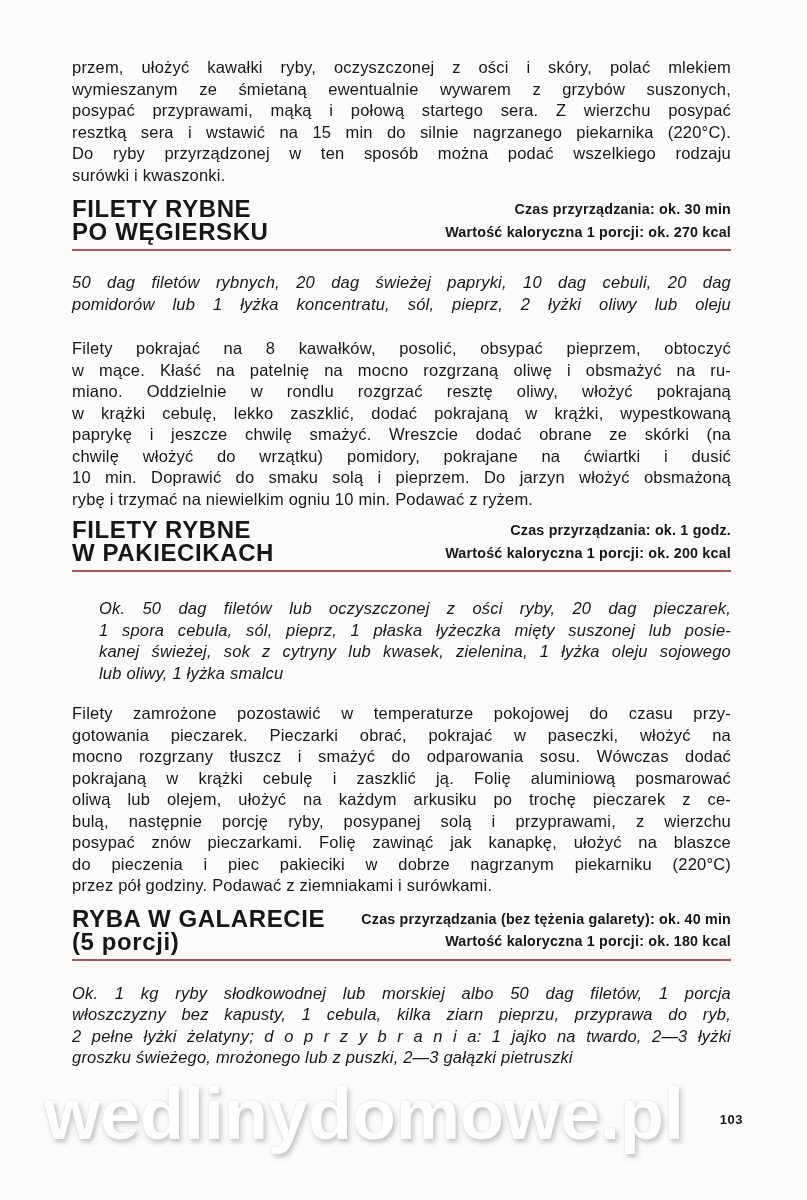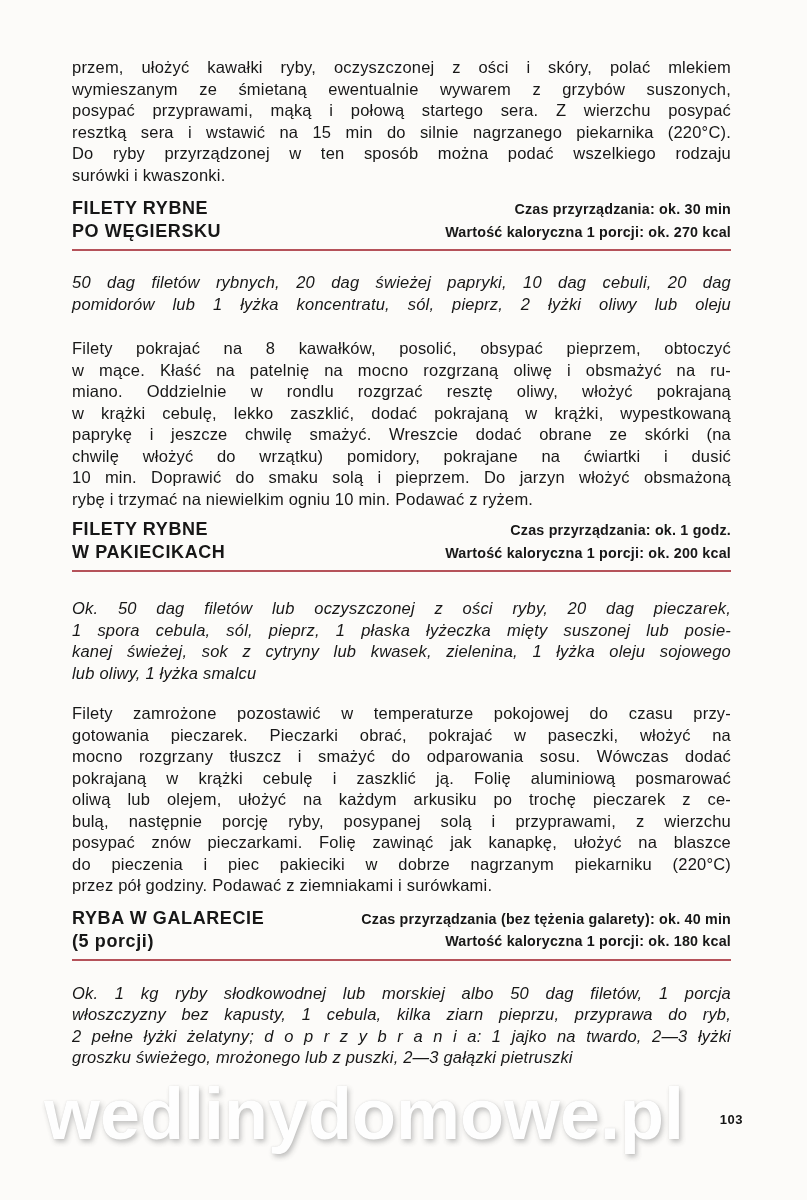--- a/index.html
+++ b/index.html
@@ -33,21 +33,21 @@
   }
   .ingredients{font-style:italic;}
   .recipe{margin:0;}
   .rhead{
     display:flex;
     justify-content:space-between;
     align-items:flex-start;
   }
   .rtitle{
     margin:0;
-    font-size:18px;
+    font-size:24px;
     font-weight:700;
     line-height:23px;
     letter-spacing:.6px;
     text-transform:none;
   }
   .rtitle span{display:block;}
   .rmeta{
     text-align:right;
     font-size:14.3px;
     font-weight:700;
@@ -59,21 +59,21 @@
   .rule{
     border:0;
     border-top:2px solid #b5525a;
     margin:6px 0 0 0;
     height:0;
   }
   .mt-r1{margin-top:11px;}
   .mt-ing1{margin-top:21px;}
   .mt-ins1{margin-top:23px;}
   .mt-r2{margin-top:8px;}
-  .mt-ing2{margin-top:26px;}
+  .mt-ing2{margin-top:26px;margin-left:27px;}
   .mt-ins2{margin-top:19px;}
   .mt-r3{margin-top:10px;}
   .mt-ing3{margin-top:22px;}
   .watermark{
     position:absolute;
     left:44px;top:1078px;
     width:692px;
     font-size:72px;
     font-weight:700;
     line-height:1;

